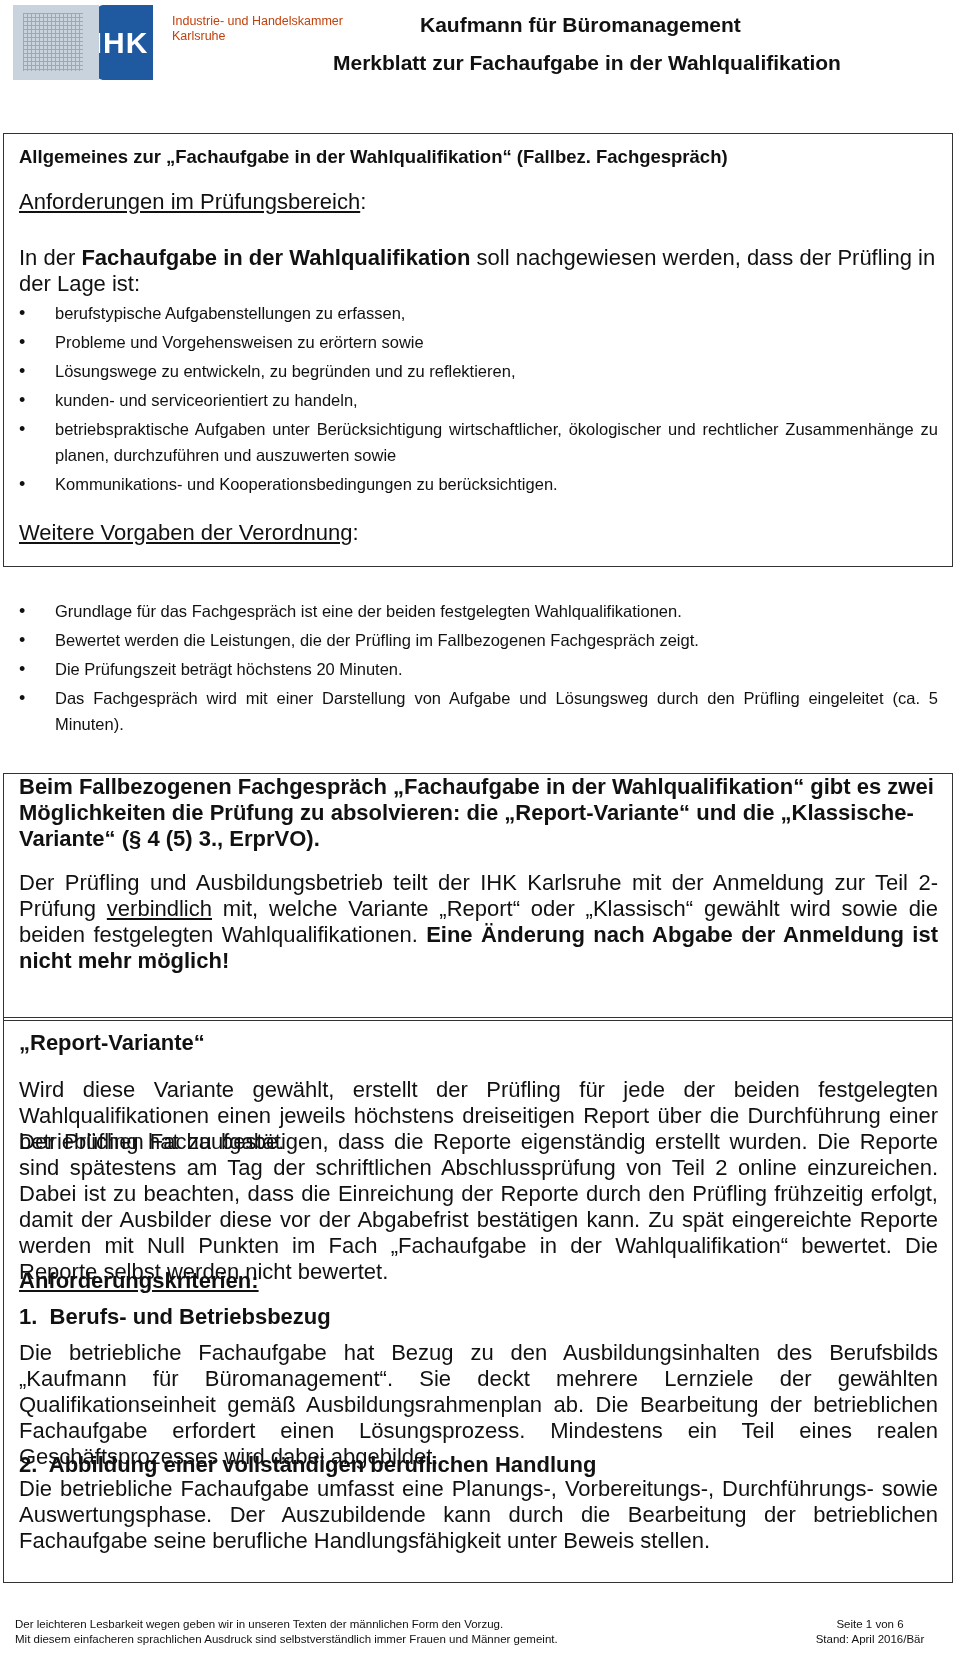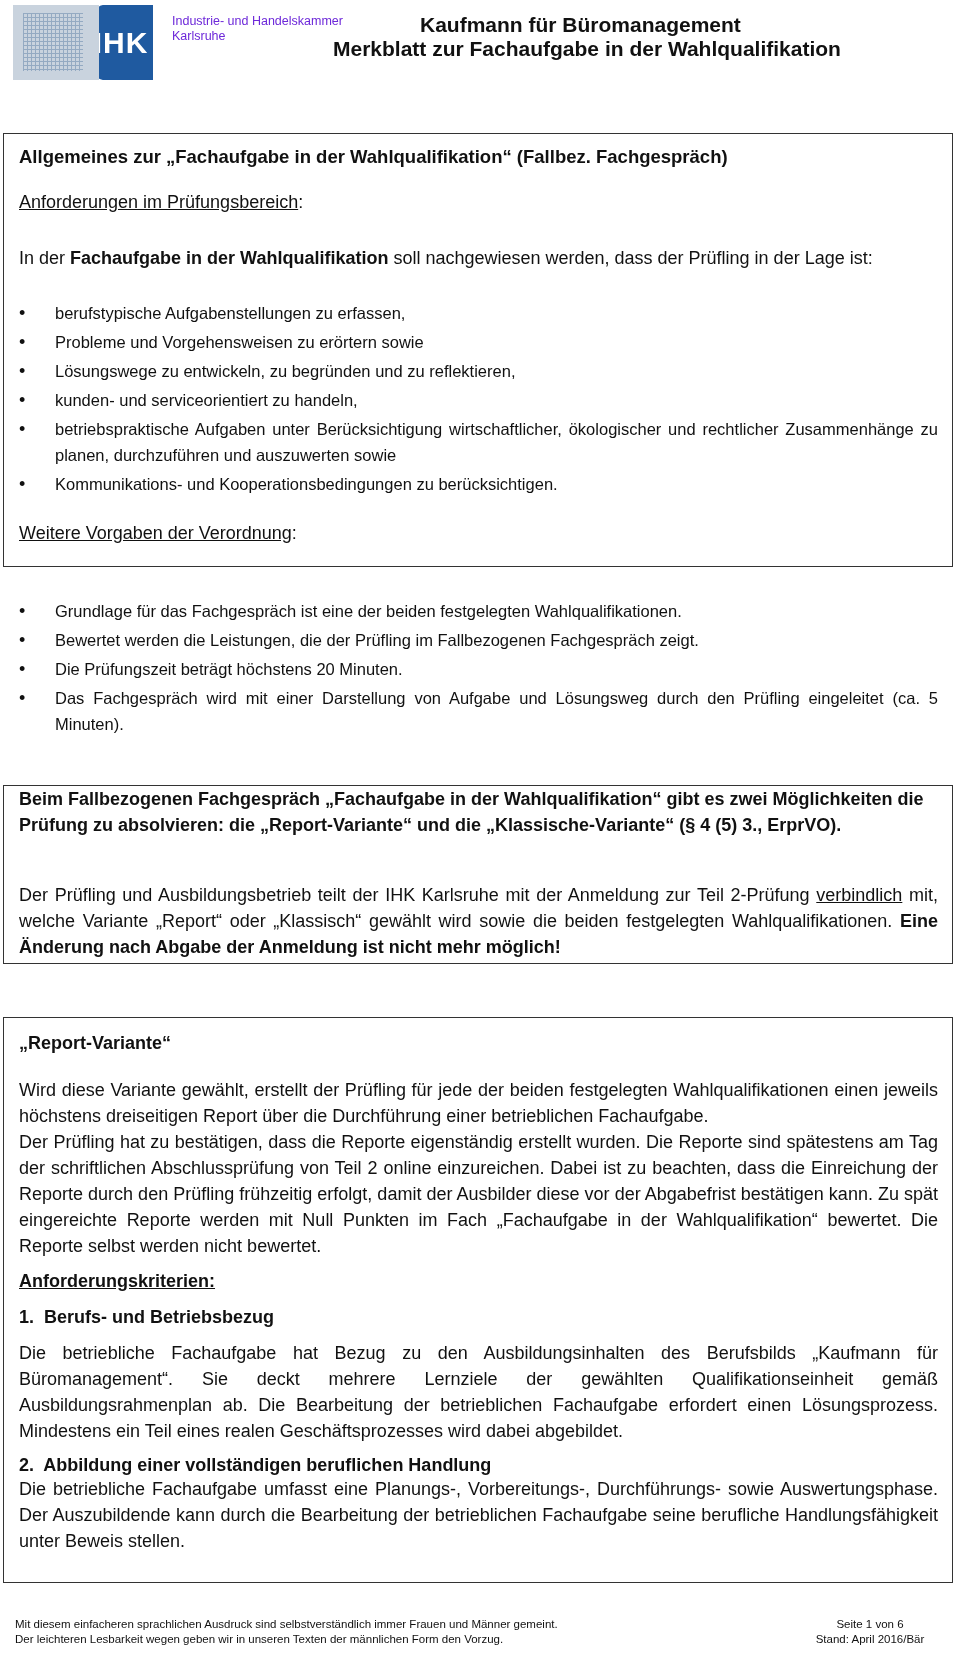--- a/index.html
+++ b/index.html
@@ -8,29 +8,29 @@
   .abs { position:absolute; }
   
   .logo { left:13px; top:5px; width:150px; height:75px; display:flex; }
   .logo-left { width:86px; height:75px; background:#c9d3de; position:relative; overflow:hidden; }
   .logo-grid { position:absolute; left:10px; top:8px; width:60px; height:58px;
      background-image:linear-gradient(#8fa6c0 1px, transparent 1px), linear-gradient(90deg,#8fa6c0 1px, transparent 1px);
      background-size:4px 4px; opacity:.9; }
   .logo-right { width:64px; height:75px; background:#1f5aa0; color:#fff; font-weight:bold;
      font-size:30px; display:flex; align-items:center; justify-content:center; letter-spacing:1px;
      border-top-left-radius:14px 38px; border-bottom-left-radius:14px 38px; margin-left:-10px; }
-  .logo-text { left:172px; top:14px; font-size:12.5px; line-height:15px; color:#6d28d9; }
+  .logo-text { left:172px; top:14px; font-size:12.5px; line-height:15px; color:#c2410c; }
   .title1 { left:420px; top:13px; font-size:21px; font-weight:bold; }
-  .title2 { left:333px; top:37px; font-size:21px; font-weight:bold; }
+  .title2 { left:333px; top:51px; font-size:21px; font-weight:bold; }
   
   .box { position:absolute; left:3px; width:950px; border:1.5px solid #333; box-sizing:border-box; }
   .box1 { top:133px; height:434px; }
-  .box2 { top:773px; height:179px;margin-top:12px; }
+  .box2 { top:773px; height:248px; }
   .box3 { top:1017px; height:566px; }
-  .p { position:absolute; left:15px; right:14px; font-size:18px; line-height:26px; }
+  .p { position:absolute; left:15px; right:14px; font-size:22px; line-height:26px; }
   .just { text-align:justify; text-align-last:left; }
   .b { font-weight:bold; }
   .u { text-decoration:underline; }
   .h1 { font-size:18.5px; font-weight:bold; }
   ul.bul { position:absolute; left:15px; right:14px; margin:0; padding:0; list-style:none; font-size:16.5px; }
   ul.bul li { position:relative; padding-left:36px; line-height:26px; margin-bottom:3px; text-align:justify; }
   ul.bul li::before { content:"\2022"; position:absolute; left:0; top:0; font-size:18px; }
   .footer-l { left:15px; top:1617px; font-size:11.5px; line-height:15px; }
   .footer-r { left:800px; top:1617px; font-size:11.5px; line-height:15px; text-align:center; width:140px; }
 </style>
@@ -81,19 +81,19 @@
   <div class="p just" style="top:59px;">Wird diese Variante gewählt, erstellt der Prüfling für jede der beiden festgelegten Wahlqualifikationen einen jeweils höchstens dreiseitigen Report über die Durchführung einer betrieblichen Fachaufgabe.</div>
   <div class="p just" style="top:111px;">Der Prüfling hat zu bestätigen, dass die Reporte eigenständig erstellt wurden. Die Reporte sind spätestens am Tag der schriftlichen Abschlussprüfung von Teil 2 online einzureichen. Dabei ist zu beachten, dass die Einreichung der Reporte durch den Prüfling frühzeitig erfolgt, damit der Ausbilder diese vor der Abgabefrist bestätigen kann. Zu spät eingereichte Reporte werden mit Null Punkten im Fach „Fachaufgabe in der Wahlqualifikation“ bewertet. Die Reporte selbst werden nicht bewertet.</div>
   <div class="p b u" style="top:250px;">Anforderungskriterien:</div>
   <div class="p b" style="top:286px; white-space:pre;">1.  Berufs- und Betriebsbezug</div>
   <div class="p just" style="top:322px;">Die betriebliche Fachaufgabe hat Bezug zu den Ausbildungsinhalten des Berufsbilds „Kaufmann für Büromanagement“. Sie deckt mehrere Lernziele der gewählten Qualifikationseinheit gemäß Ausbildungsrahmenplan ab. Die Bearbeitung der betrieblichen Fachaufgabe erfordert einen Lösungsprozess. Mindestens ein Teil eines realen Geschäftsprozesses wird dabei abgebildet.</div>
   <div class="p b" style="top:434px; white-space:pre;">2.  Abbildung einer vollständigen beruflichen Handlung</div>
   <div class="p just" style="top:458px;">Die betriebliche Fachaufgabe umfasst eine Planungs-, Vorbereitungs-, Durchführungs- sowie Auswertungsphase. Der Auszubildende kann durch die Bearbeitung der betrieblichen Fachaufgabe seine berufliche Handlungsfähigkeit unter Beweis stellen.</div>
 </div>
 
 <div class="abs footer-l">
+  <div>Der leichteren Lesbarkeit wegen geben wir in unseren Texten der männlichen Form den Vorzug.</div>
   <div>Mit diesem einfacheren sprachlichen Ausdruck sind selbstverständlich immer Frauen und Männer gemeint.</div>
-  <div>Der leichteren Lesbarkeit wegen geben wir in unseren Texten der männlichen Form den Vorzug.</div>
 </div>
 <div class="abs footer-r">
   <div>Seite 1 von 6</div>
   <div>Stand: April 2016/Bär</div>
 </div>
 
 </body></html>

